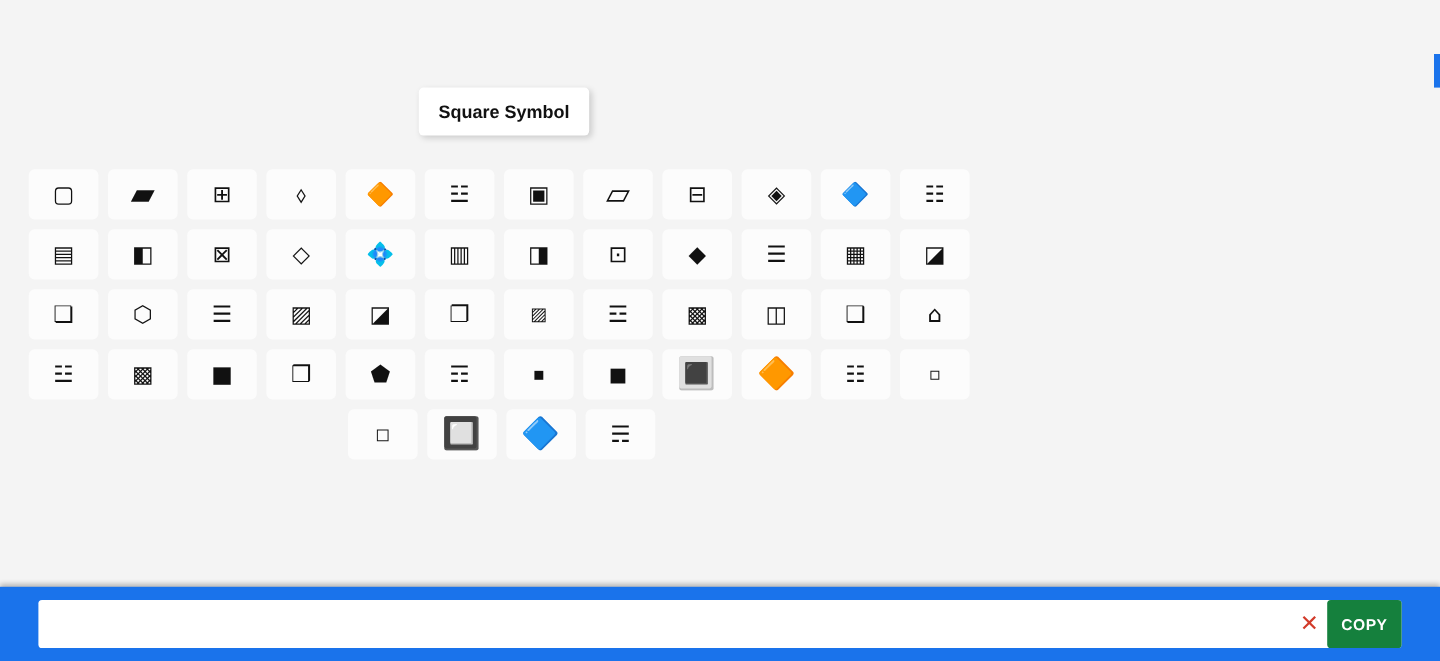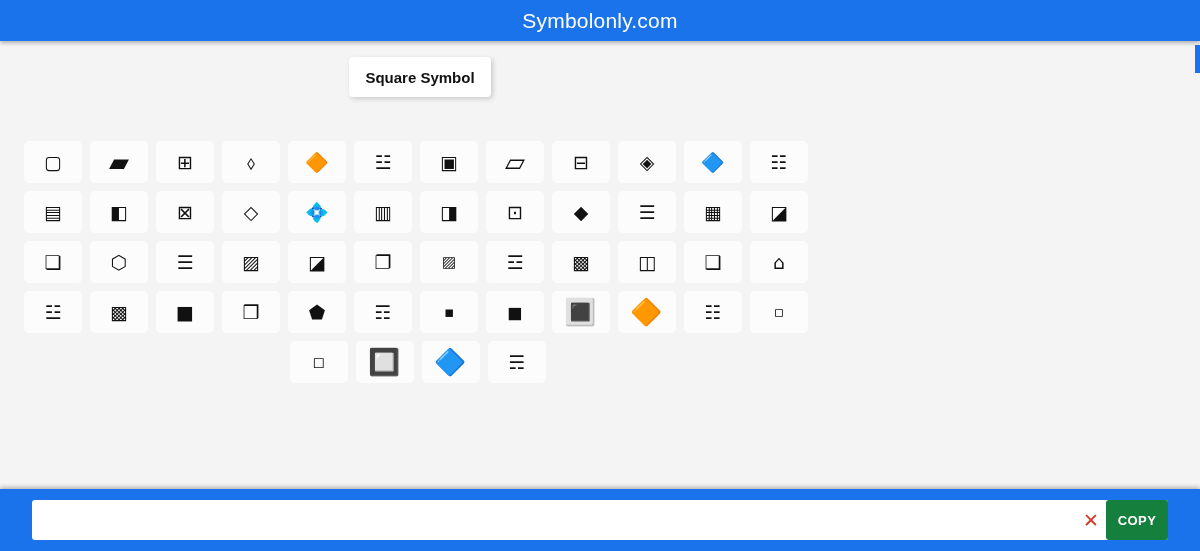--- a/index.html
+++ b/index.html
@@ -57,21 +57,21 @@
     right: 0px;
     width: 5px;
     height: 28px;
     background: #1a73eb;
     z-index: 25;
   }
 
   
   .label-card {
     position: absolute;
-    top: 12px;
+    top: 28px;
     left: 349px;
     width: 142px;
     height: 40px;
     background: #ffffff;
     border-radius: 4px;
     display: flex;
     align-items: center;
     justify-content: center;
     box-shadow: 2px 2px 5px rgba(0,0,0,0.17);
   }
@@ -184,23 +184,20 @@
     font-weight: bold;
     letter-spacing: 0.4px;
     cursor: pointer;
   }
 </style>
 </head>
 <body>
 
 <div class="app">
 
-  <div class="header">
-    <div class="header-title">Symbolonly.com</div>
-  </div>
 
   <div class="content">
 
     <div class="scroll-indicator"></div>
 
     <div class="label-card">
       <span class="label-card-text">Square Symbol</span>
     </div>
 
     <div class="grid" id="symbol-grid">

